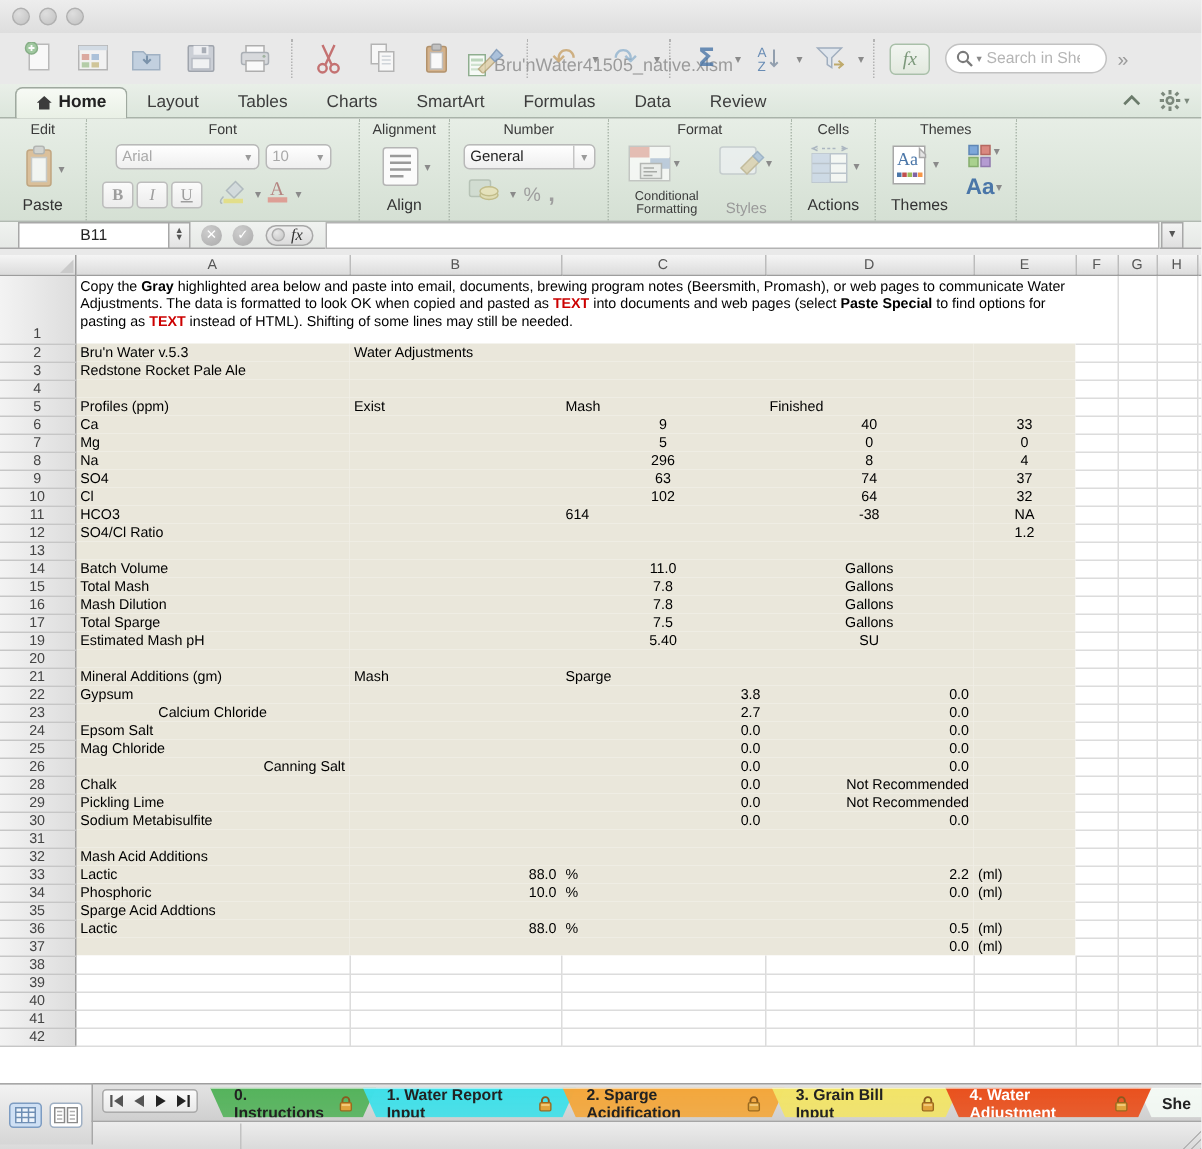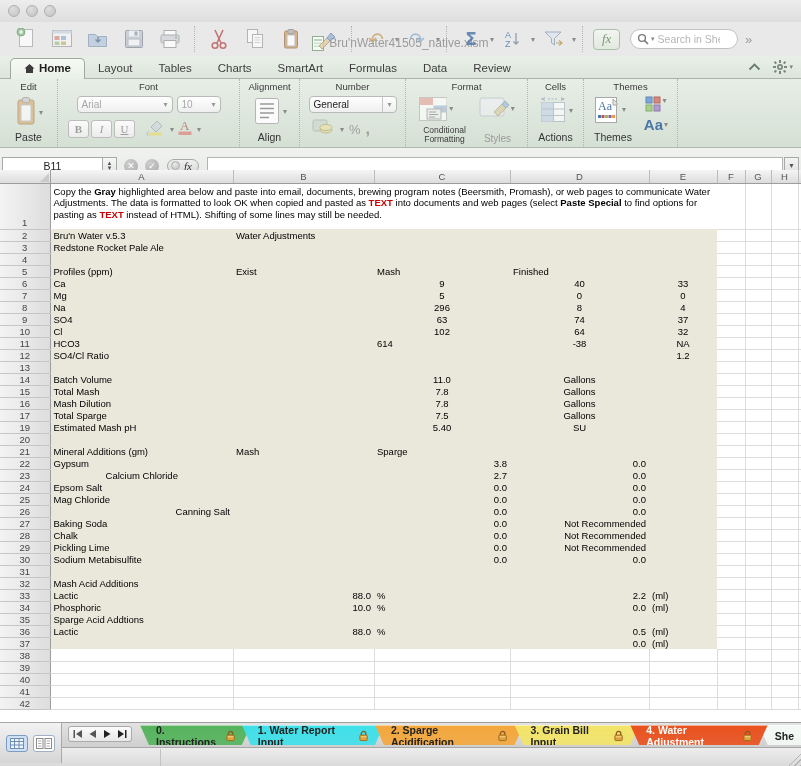--- a/index.html
+++ b/index.html
@@ -48,22 +48,22 @@
   .combo { background:linear-gradient(#ffffff,#efefef); border:1px solid #b9b9b9; border-radius:4px;
            font-size:10px; color:#a8a8a8; display:flex; align-items:center; justify-content:space-between;
            padding:0 4px; height:17px; }
   .combo .ca { color:#9a9a9a; font-size:8px; }
   .fbtn { width:21px; height:18px; border:1px solid #bdbdbd; border-radius:3px; background:linear-gradient(#fbfbfb,#ececec);
           color:#9d9d9d; font-size:11px; display:flex; align-items:center; justify-content:center; }
   .cf-label { font-size:8.5px; color:#3a3a3a; line-height:9px; text-align:center; position:absolute; bottom:3px; left:0; right:0; }
   .muted { opacity:.65; }
 
   
-  .fbar { height:36px; background:linear-gradient(#f0f2f0,#e6e9e6); border-bottom:1px solid #a7a7a7;
-          display:flex; align-items:center; padding:0 2px; }
+  .fbar { height:18px; background:linear-gradient(#f0f2f0,#e6e9e6); border-bottom:1px solid #a7a7a7;
+          display:flex; align-items:center; padding:0 12px; }
   .namebox { width:100px; height:18px; background:#fff; border:1px solid #a8a8a8; border-right:none;
              display:flex; align-items:center; justify-content:center; font-size:10.5px; color:#222; }
   .stepper { width:15px; height:18px; border:1px solid #a8a8a8; background:linear-gradient(#f7f7f7,#e3e3e3);
              display:flex; flex-direction:column; align-items:center; justify-content:center; font-size:6px; color:#555; line-height:5px; }
   .fbtn-circle { width:14px; height:14px; border-radius:50%; background:radial-gradient(circle at 35% 30%,#cdcdcd,#ababab);
                  color:#fff; font-size:9px; display:flex; align-items:center; justify-content:center; margin-left:7px; }
   .fxpill { height:14px; border-radius:8px; border:1px solid #a8a8a8; background:linear-gradient(#efefef,#dcdcdc);
             display:flex; align-items:center; padding:0 6px 0 3px; gap:4px; margin-left:8px; }
   .fxpill .dot { width:9px; height:9px; border-radius:50%; background:radial-gradient(circle at 35% 30%,#e8e8e8,#c4c4c4); border:1px solid #adadad; }
   .fxpill .fx { font-family:"Liberation Serif",serif; font-style:italic; font-size:11px; color:#333; }
@@ -805,32 +805,20 @@
           <td class="cell shaded" style="text-align:left"></td>
           <td class="cell shaded" style="text-align:right">0.0</td>
           <td class="cell shaded" style="text-align:right">0.0</td>
           <td class="cell shaded" style="text-align:left"></td>
           <td class="cell wc" style="text-align:left"></td>
           <td class="cell wc" style="text-align:left"></td>
           <td class="cell wc" style="text-align:left"></td>
           <td class="cell wc"></td>
         </tr>
         <tr style="height:12px">
-          <td class="rowhdr">27</td>
-          <td class="cell shaded" style="text-align:left">Baking Soda</td>
-          <td class="cell shaded" style="text-align:left"></td>
-          <td class="cell shaded" style="text-align:right">0.0</td>
-          <td class="cell shaded" style="text-align:right">Not Recommended</td>
-          <td class="cell shaded" style="text-align:left"></td>
-          <td class="cell wc" style="text-align:left"></td>
-          <td class="cell wc" style="text-align:left"></td>
-          <td class="cell wc" style="text-align:left"></td>
-          <td class="cell wc"></td>
-        </tr>
-        <tr style="height:12px">
           <td class="rowhdr">28</td>
           <td class="cell shaded" style="text-align:left">Chalk</td>
           <td class="cell shaded" style="text-align:left"></td>
           <td class="cell shaded" style="text-align:right">0.0</td>
           <td class="cell shaded" style="text-align:right">Not Recommended</td>
           <td class="cell shaded" style="text-align:left"></td>
           <td class="cell wc" style="text-align:left"></td>
           <td class="cell wc" style="text-align:left"></td>
           <td class="cell wc" style="text-align:left"></td>
           <td class="cell wc"></td>

